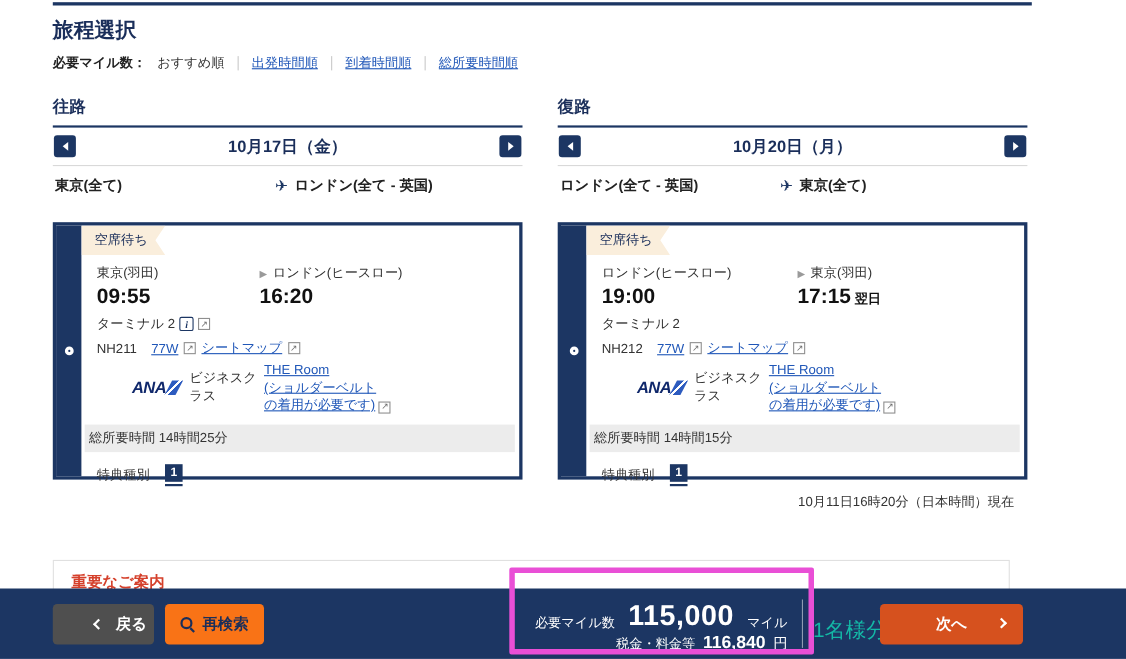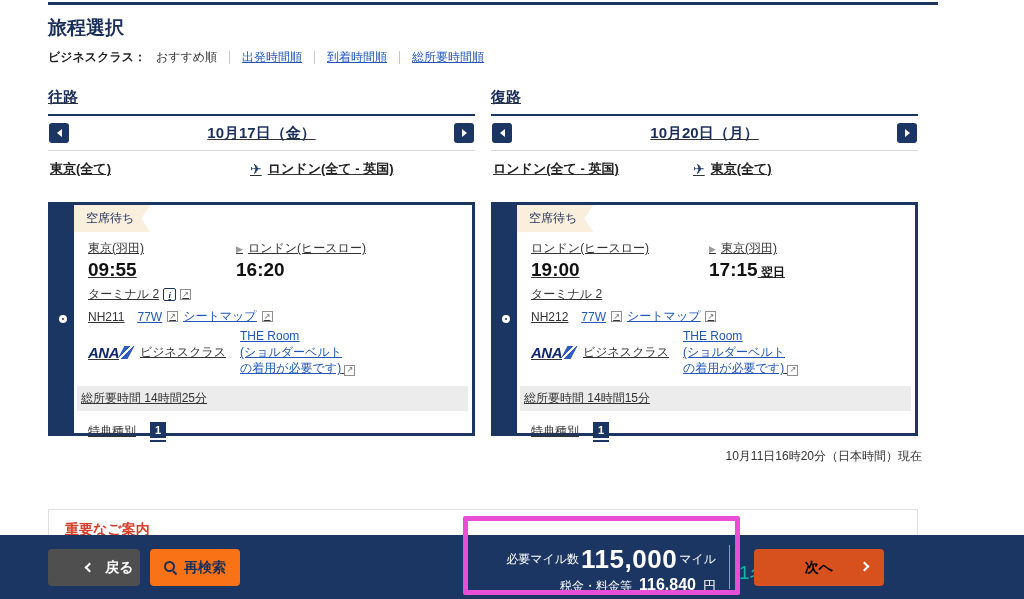--- a/index.html
+++ b/index.html
@@ -9,21 +9,21 @@
     background:#ffffff; color:#333; position:relative; overflow:hidden;
   }
   .top-rule { position:absolute; left:48px; top:2px; width:890px; height:3px; background:#1c3663; }
   .page-title { position:absolute; left:48px; top:15px; font-size:19px; font-weight:bold; color:#1a2e5a; }
   .sort-row { position:absolute; left:48px; top:49px; font-size:12px; display:flex; align-items:center; }
   .sort-label { font-weight:bold; color:#222; margin-right:10px; }
   .sort-active { color:#333; }
   .sep { display:inline-block; width:1px; height:13px; background:#c9c9c9; margin:0 12px; }
   a.lnk, .lnk { color:#2057b8; text-decoration:underline; cursor:pointer; }
 
-  .cols { position:absolute; left:48px; top:88px; display:flex; gap:16px;text-decoration:underline; }
+  .cols { position:absolute; left:48px; top:88px; display:flex; gap:32px; }
   .col { width:427px; }
   .col-head { font-size:15px; font-weight:bold; color:#1a2e5a; padding-bottom:7px; border-bottom:2px solid #1c3663; }
   .date-nav { display:flex; align-items:center; padding:7px 1px; border-bottom:1px solid #d9d9d9; }
   .nav-btn { width:20px; height:20px; background:#1c3663; border:none; border-radius:3px; cursor:pointer;
              display:flex; align-items:center; justify-content:center; }
   .tri { width:0; height:0; border:4px solid transparent; }
   .tri-l { border-right:5px solid #fff; margin-left:-4px; }
   .tri-r { border-left:5px solid #fff; margin-right:-4px; }
   .date-label { flex:1; text-align:center; font-size:15px; font-weight:bold; color:#1a2e5a; }
   .route-row { display:flex; align-items:center; padding:9px 2px 24px 2px; font-size:13px; font-weight:600; color:#222; }
@@ -44,21 +44,21 @@
   .day-note { font-size:12px; font-weight:bold; color:#111; }
   .terminal-row { margin-top:5px; display:flex; align-items:center; gap:4px; }
   .flight-row { margin-top:5px; display:flex; align-items:center; gap:5px; }
   .fno { margin-right:8px; color:#333; }
   .info-ico { display:inline-flex; width:13px; height:13px; border:1px solid #1c3663; border-radius:2px;
               color:#1c3663; font-size:9px; font-style:italic; font-weight:bold; font-family:"Liberation Serif",serif;
               align-items:center; justify-content:center; cursor:pointer; }
   .ext-ico { display:inline-flex; width:11px; height:11px; border:1px solid #8f8f8f; color:#6e6e6e;
              font-size:8px; align-items:center; justify-content:center; line-height:1; }
   .class-row { display:grid; grid-template-columns:152px 1fr; margin-top:3px; align-items:center; }
-  .cls-left { display:flex; align-items:center; gap:9px; }
+  .cls-left { display:flex; align-items:center; gap:9px;margin-left:32px; }
   .ana-logo { display:inline-flex; align-items:center; }
   .ana-txt { font-style:italic; font-weight:900; font-size:15px; color:#10286b; letter-spacing:-0.5px; }
   .ana-slash { display:inline-block; width:10px; height:13px; margin-left:2px; transform:skewX(-28deg);
                background:linear-gradient(115deg,#2d5bbf 40%,#ffffff 40%,#ffffff 56%,#2d5bbf 56%); }
   .cabin { font-size:12px; color:#333; }
   .cls-link { font-size:12px; line-height:1.35; }
   .cls-link .lnk { display:inline; }
   .duration { margin:9px 4px 0 3px; background:#ececec; color:#333; font-size:12px; padding:4px 4px; }
   .award-row { margin-top:11px; padding-left:14px; display:flex; align-items:center; gap:14px; font-size:12px; color:#333; }
   .award-wrap { display:inline-block; border-bottom:2px solid #1c3663; padding-bottom:2px; }
@@ -80,44 +80,44 @@
   .chev-r { transform:rotate(-135deg); }
   .btn-research { position:absolute; left:150px; top:14px; width:90px; height:37px; background:#f97316; border:none;
                   border-radius:4px; color:#1a2e5a; font-size:14px; font-weight:bold; cursor:pointer;
                   display:flex; align-items:center; justify-content:center; gap:7px; }
   .search-ico { position:relative; display:inline-block; width:13px; height:13px; }
   .search-ico::before { content:""; position:absolute; left:0; top:0; width:7px; height:7px;
                         border:2px solid #1a2e5a; border-radius:50%; }
   .search-ico::after { content:""; position:absolute; left:9px; top:9px; width:5px; height:2px;
                        background:#1a2e5a; transform:rotate(45deg); transform-origin:left center; }
   .miles-block { position:absolute; left:478px; top:9px; width:238px; text-align:right; color:#fff; }
-  .miles-line1 { display:flex; align-items:center; justify-content:flex-end; gap:2px; }
+  .miles-line1 { display:flex; align-items:flex-end; justify-content:flex-end; gap:12px; }
   .miles-label { font-size:12px; }
   .miles-value { font-size:26px; font-weight:bold; letter-spacing:0.5px; }
   .miles-unit { font-size:12px; }
   .miles-line2 { margin-top:1px; display:flex; align-items:baseline; justify-content:flex-end; gap:7px; }
   .tax-label { font-size:12px; }
   .tax-value { font-size:16px; font-weight:bold; }
   .tax-unit { font-size:13px; }
   .footer-divider { position:absolute; left:729px; top:10px; width:1px; height:44px; background:rgba(255,255,255,0.5); }
   .passengers { position:absolute; left:739px; top:25px; color:#14b8a6; font-size:19px; }
-  .btn-next { position:absolute; left:754px; top:14px; width:130px; height:37px; background:#d6511e; border:none;
-              border-radius:4px; color:#000000; font-size:14px; font-weight:bold; cursor:pointer; }
+  .btn-next { position:absolute; left:800px; top:14px; width:130px; height:37px; background:#d6511e; border:none;
+              border-radius:4px; color:#ffffff; font-size:14px; font-weight:bold; cursor:pointer; }
   .btn-next .chev-r { position:absolute; right:16px; top:14px; }
   .highlight-box { position:absolute; left:463px; top:516px; width:277px; height:79px;
                    border:5px solid #e94fd6; border-radius:2px; z-index:3; pointer-events:none; }
 </style>
 </head>
 <body>
 
 <div class="top-rule"></div>
 <h1 class="page-title">旅程選択</h1>
 
 <div class="sort-row">
-  <span class="sort-label">ビジネスクラス：</span>
+  <span class="sort-label">必要マイル数：</span>
   <span class="sort-active">おすすめ順</span>
   <span class="sep"></span>
   <a class="lnk">出発時間順</a>
   <span class="sep"></span>
   <a class="lnk">到着時間順</a>
   <span class="sep"></span>
   <a class="lnk">総所要時間順</a>
 </div>
 
 <div class="cols">

